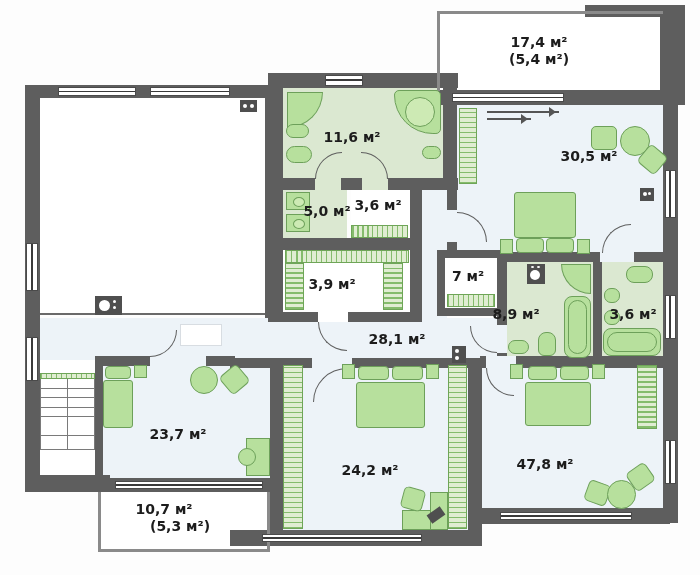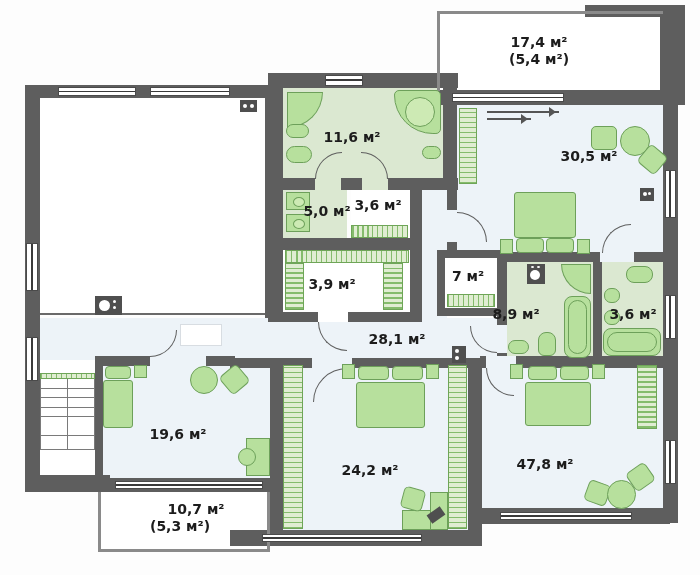--- a/index.html
+++ b/index.html
@@ -246,19 +246,19 @@
   <div class="label" style="left:327px;top:211px;">5,0 м²</div>
   <div class="label" style="left:378px;top:205px;">3,6 м²</div>
   <div class="label" style="left:332px;top:284px;">3,9 м²</div>
   <div class="label" style="left:539px;top:42px;">17,4 м²</div>
   <div class="label" style="left:539px;top:59px;">(5,4 м²)</div>
   <div class="label" style="left:589px;top:156px;">30,5 м²</div>
   <div class="label" style="left:468px;top:276px;">7 м²</div>
   <div class="label" style="left:516px;top:314px;">8,9 м²</div>
   <div class="label" style="left:633px;top:314px;">3,6 м²</div>
   <div class="label" style="left:397px;top:339px;">28,1 м²</div>
-  <div class="label" style="left:178px;top:434px;">19,6 м²</div>
+  <div class="label" style="left:178px;top:434px;">23,7 м²</div>
   <div class="label" style="left:370px;top:470px;">24,2 м²</div>
   <div class="label" style="left:545px;top:464px;">47,8 м²</div>
-  <div class="label" style="left:196px;top:509px;">10,7 м²</div>
+  <div class="label" style="left:164px;top:509px;">10,7 м²</div>
   <div class="label" style="left:180px;top:526px;">(5,3 м²)</div>
 
 </div>
 
 </body></html>

